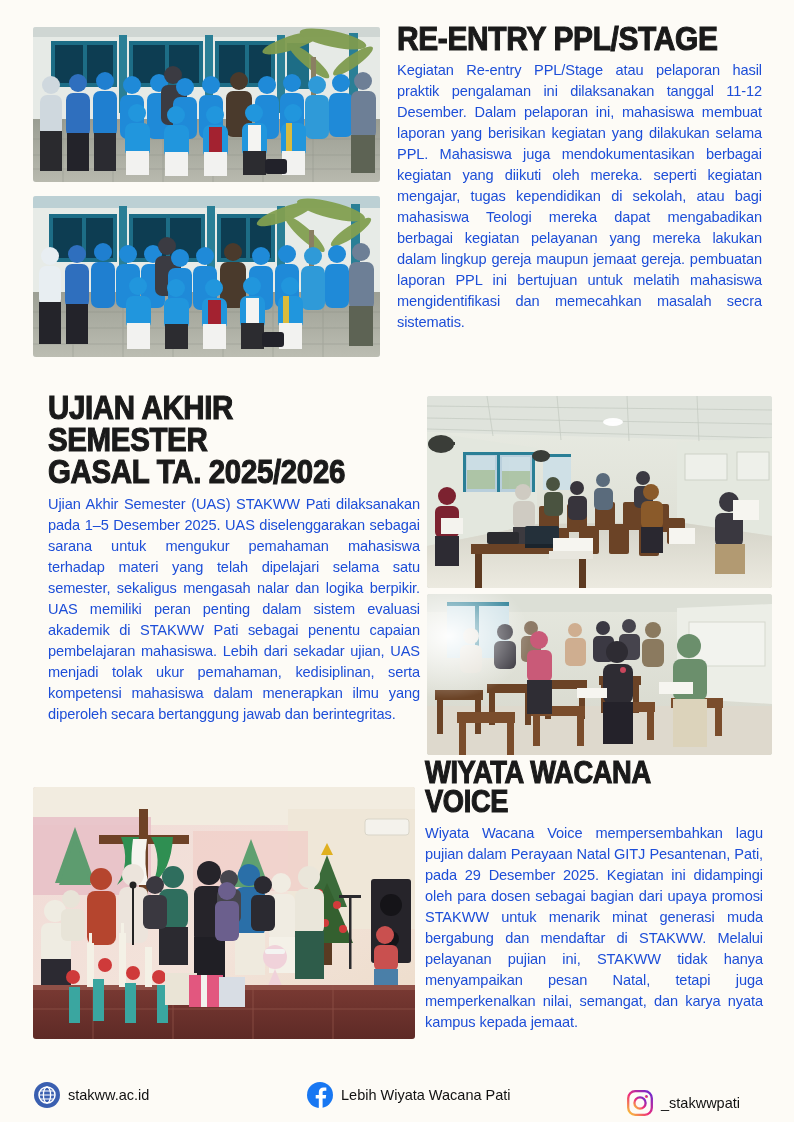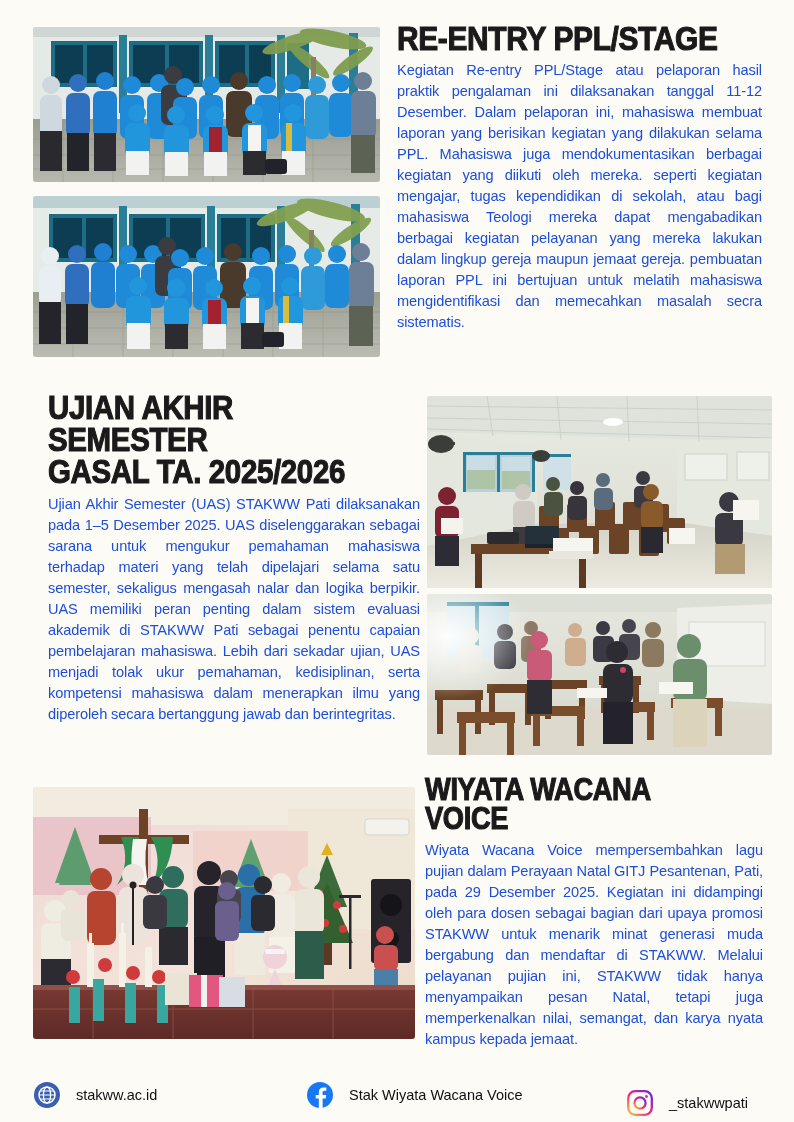--- a/index.html
+++ b/index.html
@@ -60,36 +60,36 @@
   #sec1-title { font-size: 34px; margin-bottom: 6px; }
 
   
   #sec2-text  { position: absolute; left: 48px;  top: 392px; width: 372px; }
   #sec2-title { font-size: 33.5px; margin-bottom: 7px; }
   #sec2-img1  { position: absolute; left: 427px; top: 396px; width: 345px; height: 192px; }
   #sec2-img2  { position: absolute; left: 427px; top: 594px; width: 345px; height: 161px; }
 
   
   #sec3-img   { position: absolute; left: 33px;  top: 787px; width: 382px; height: 252px; }
-  #sec3-text  { position: absolute; left: 425px; top: 775px; width: 338px; }
+  #sec3-text  { position: absolute; left: 425px; top: 758px; width: 338px; }
   #sec3-title { font-size: 31px; margin-bottom: 6px; }
 
   
   #footer {
     position: absolute;
     left: 0; right: 0;
     top: 1068px;
     height: 54px;
     display: flex;
     align-items: center;
   }
   .footer-item {
     display: flex;
     align-items: center;
-    gap: 16px;
+    gap: 8px;
     font-size: 14.5px;
     color: #111;
     font-family: "Liberation Sans", sans-serif;
   }
   #footer-web  { position: absolute; left: 34px;  top: 14px; }
   #footer-fb   { position: absolute; left: 307px; top: 14px; }
   #footer-ig   { position: absolute; left: 627px; top: 22px; }
   .footer-icon { width: 26px; height: 26px; flex: 0 0 26px; display:block; }
 </style>
 </head>
@@ -804,21 +804,21 @@
         <path d="M5.2 13 H20.8 M6.4 9 H19.6 M6.4 17 H19.6" stroke="#ffffff" stroke-width="1.2" fill="none"></path>
       </svg>
       <span>stakww.ac.id</span>
     </div>
 
     <div class="footer-item" id="footer-fb">
       <svg class="footer-icon" viewBox="0 0 26 26">
         <circle cx="13" cy="13" r="13" fill="#1877F2"></circle>
         <path d="M15.6 26v-9.4h3.1l.47-3.65h-3.57v-2.33c0-1.06.29-1.78 1.81-1.78h1.93V5.57c-.33-.04-1.48-.14-2.82-.14-2.79 0-4.7 1.7-4.7 4.83v2.69H8.7v3.65h3.12V26z" fill="#ffffff"></path>
       </svg>
-      <span>Stak Wiyata Wacana Voice</span>
+      <span>Lebih Wiyata Wacana Pati</span>
     </div>
 
     <div class="footer-item" id="footer-ig">
       <svg class="footer-icon" viewBox="0 0 26 26">
         <defs>
           <linearGradient id="iggrad" x1="0" y1="1" x2="1" y2="0">
             <stop offset="0%" stop-color="#F9CE34"></stop>
             <stop offset="45%" stop-color="#EE2A7B"></stop>
             <stop offset="100%" stop-color="#6228D7"></stop>
           </linearGradient>

